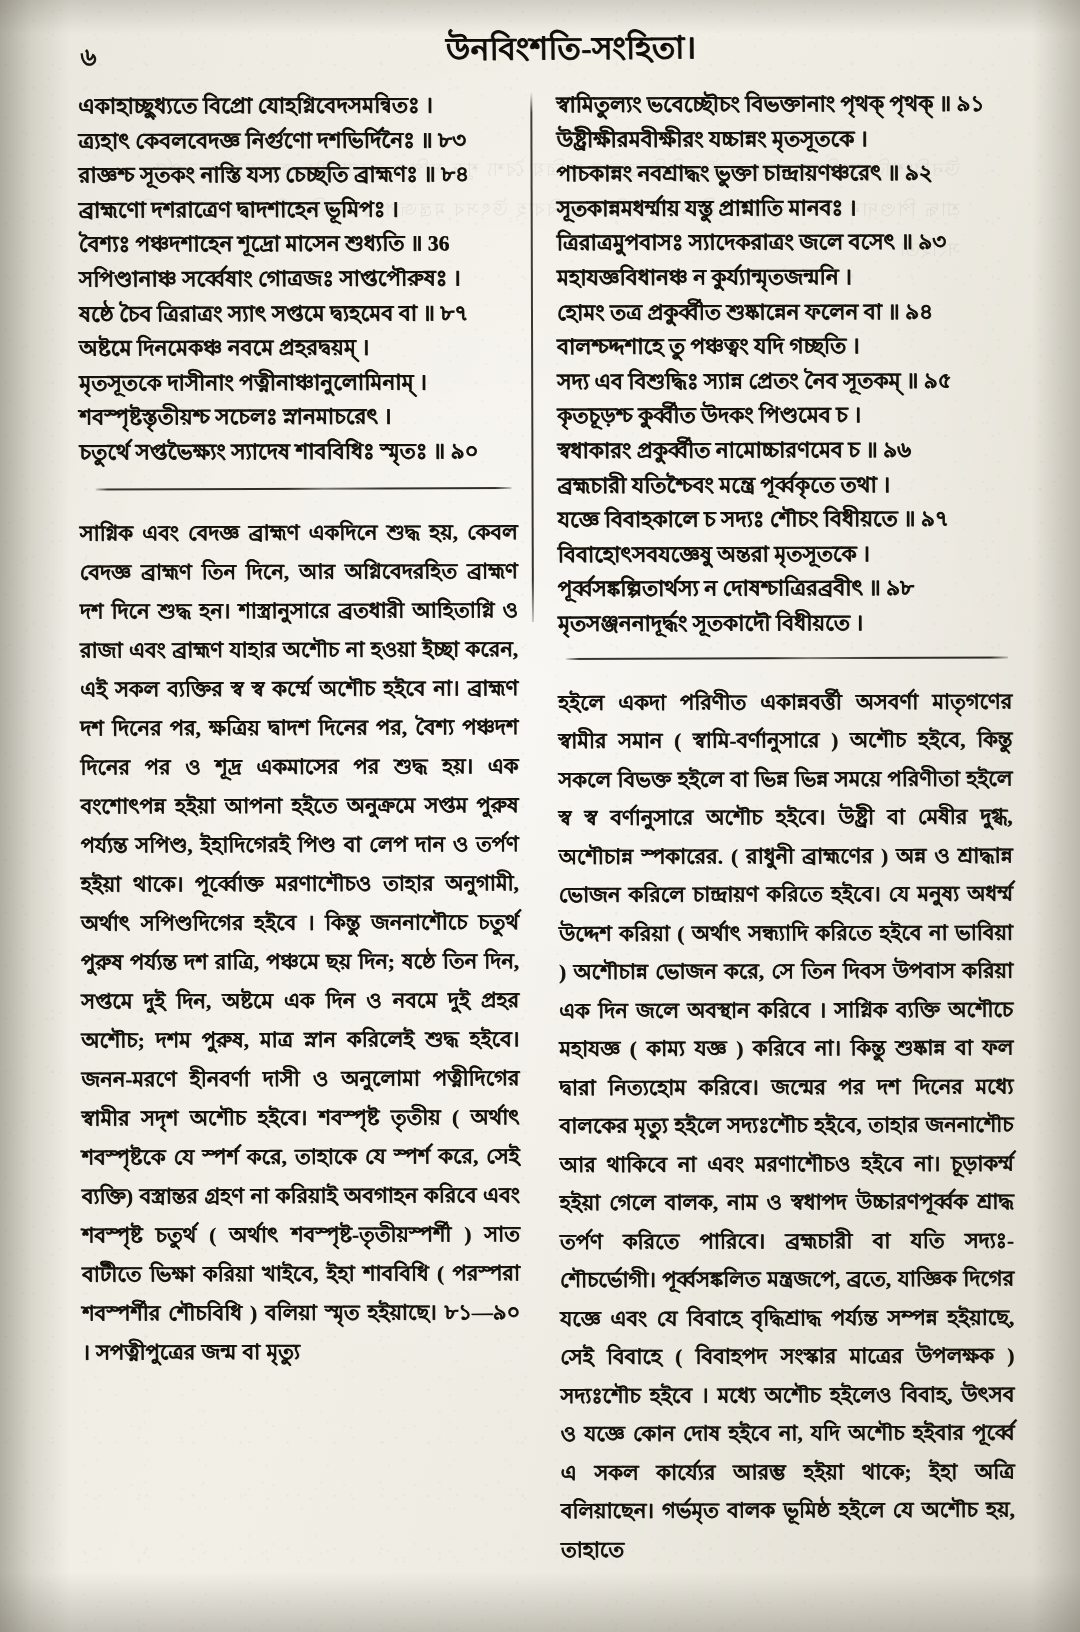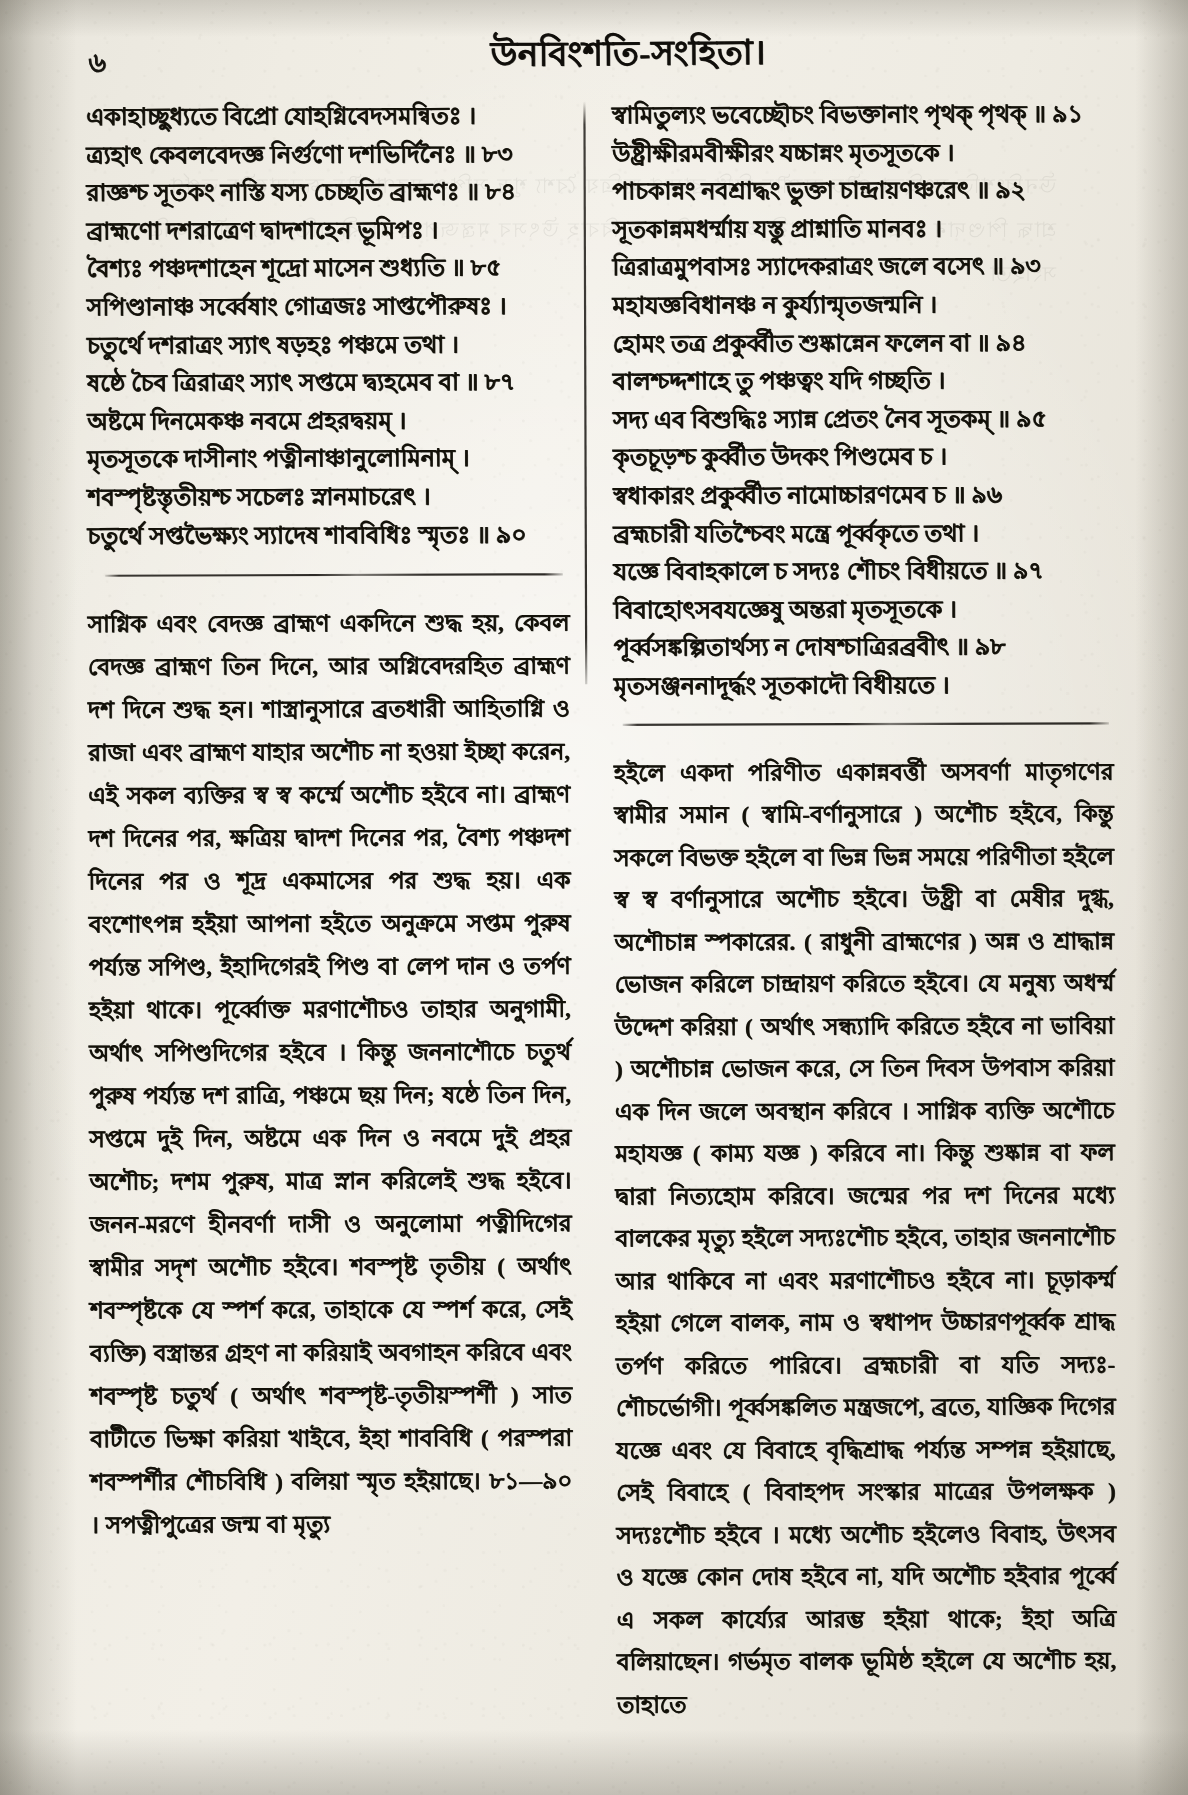--- a/index.html
+++ b/index.html
@@ -216,23 +216,22 @@
 
     <div class="columns">
 
       <div class="col col-left">
 
         <div class="verse left">
           <span class="ln">একাহাচ্ছুধ্যতে বিপ্রো যোহগ্নিবেদসমন্বিতঃ ।</span>
           <span class="ln">ত্র্যহাৎ কেবলবেদজ্ঞ নির্গুণো দশভির্দিনৈঃ ॥ ৮৩</span>
           <span class="ln">রাজ্ঞশ্চ সূতকং নাস্তি যস্য চেচ্ছতি ব্রাহ্মণঃ ॥ ৮৪</span>
           <span class="ln">ব্রাহ্মণো দশরাত্রেণ দ্বাদশাহেন ভূমিপঃ ।</span>
-          <span class="ln">বৈশ্যঃ পঞ্চদশাহেন শূদ্রো মাসেন শুধ্যতি ॥ ৮৫</span>
+          <span class="ln">বৈশ্যঃ পঞ্চদশাহেন শূদ্রো মাসেন শুধ্যতি ॥ 36</span>
           <span class="ln">সপিণ্ডানাঞ্চ সর্ব্বেষাং গোত্রজঃ সাপ্তপৌরুষঃ ।</span>
-          <span class="ln">চতুর্থে দশরাত্রং স্যাৎ ষড়হঃ পঞ্চমে তথা ।</span>
           <span class="ln">ষষ্ঠে চৈব ত্রিরাত্রং স্যাৎ সপ্তমে দ্ব্যহমেব বা ॥ ৮৭</span>
           <span class="ln">অষ্টমে দিনমেকঞ্চ নবমে প্রহরদ্বয়ম্ ।</span>
           <span class="ln">মৃতসূতকে দাসীনাং পত্নীনাঞ্চানুলোমিনাম্ ।</span>
           <span class="ln">শবস্পৃষ্টস্তৃতীয়শ্চ সচেলঃ স্নানমাচরেৎ ।</span>
           <span class="ln">চতুর্থে সপ্তভৈক্ষ্যং স্যাদেষ শাববিধিঃ স্মৃতঃ ॥ ৯০</span>
         </div>
 
         <div class="rule rule-left"></div>
 
         <div class="commentary left">

